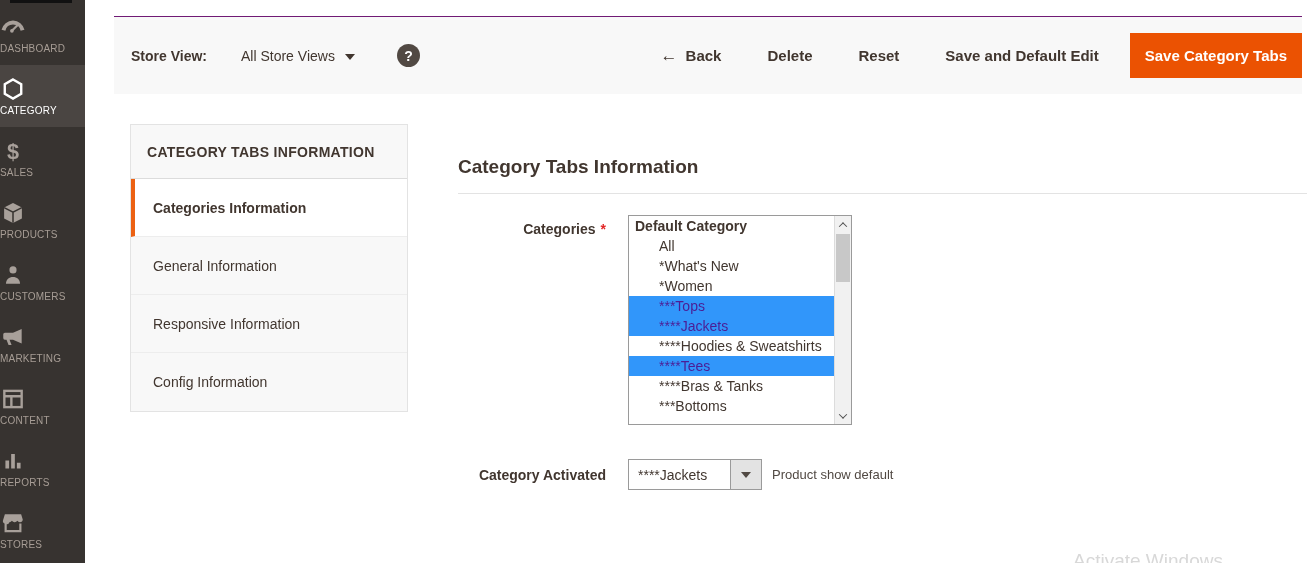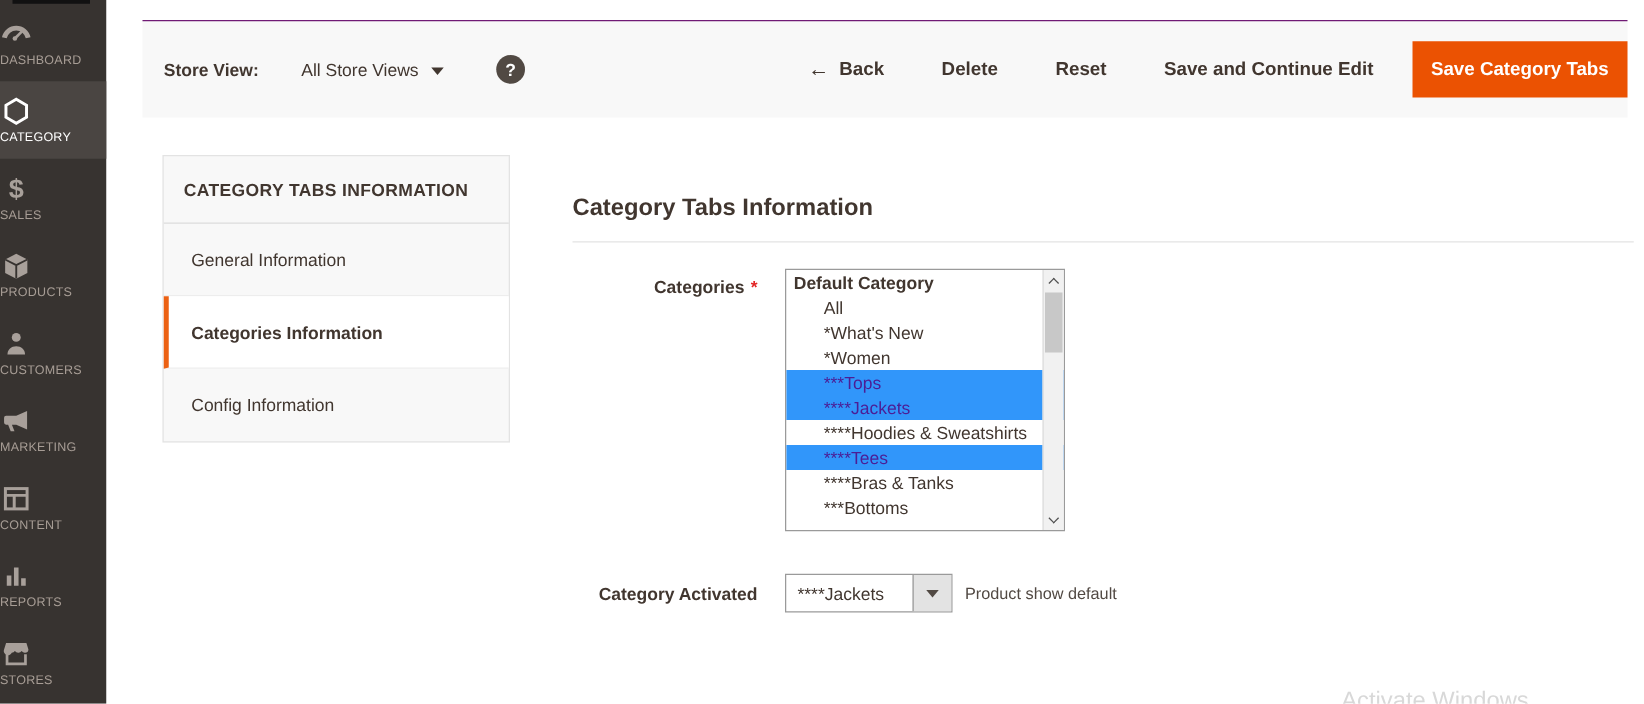--- a/index.html
+++ b/index.html
@@ -209,31 +209,32 @@
         <div class="help-btn">?</div>
       </div>
 
       <div class="tb-actions">
         <button class="tb-btn">
           <span class="arr">←</span>
           <span>Back</span>
         </button>
         <button class="tb-btn">Delete</button>
         <button class="tb-btn">Reset</button>
-        <button class="tb-btn">Save and Continue Edit</button>
+        <button class="tb-btn">Save and Default Edit</button>
         <button class="tb-primary">Save Category Tabs</button>
       </div>
     </div>
 
     <div class="content">
 
       <div class="panel">
         <div class="panel-header">CATEGORY TABS INFORMATION</div>
+        <div class="panel-tab active">Categories Information</div>
         <div class="panel-tab">General Information</div>
-        <div class="panel-tab active">Categories Information</div>
+        <div class="panel-tab">Responsive Information</div>
         <div class="panel-tab">Config Information</div>
       </div>
 
       <div class="form">
         <h2>Category Tabs Information</h2>
         <div class="rule"></div>
 
         <div class="row">
           <div class="label-col"><span>Categories</span><span class="req">*</span></div>
           <div class="field-col">

